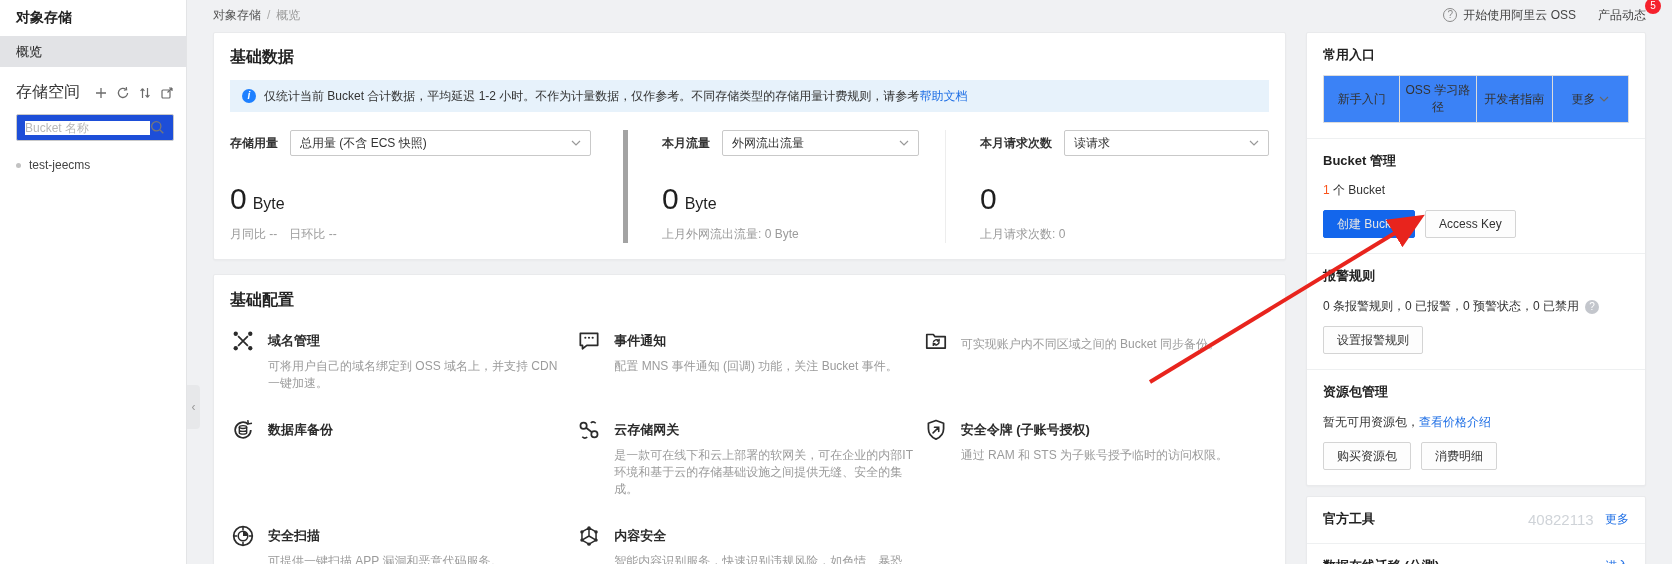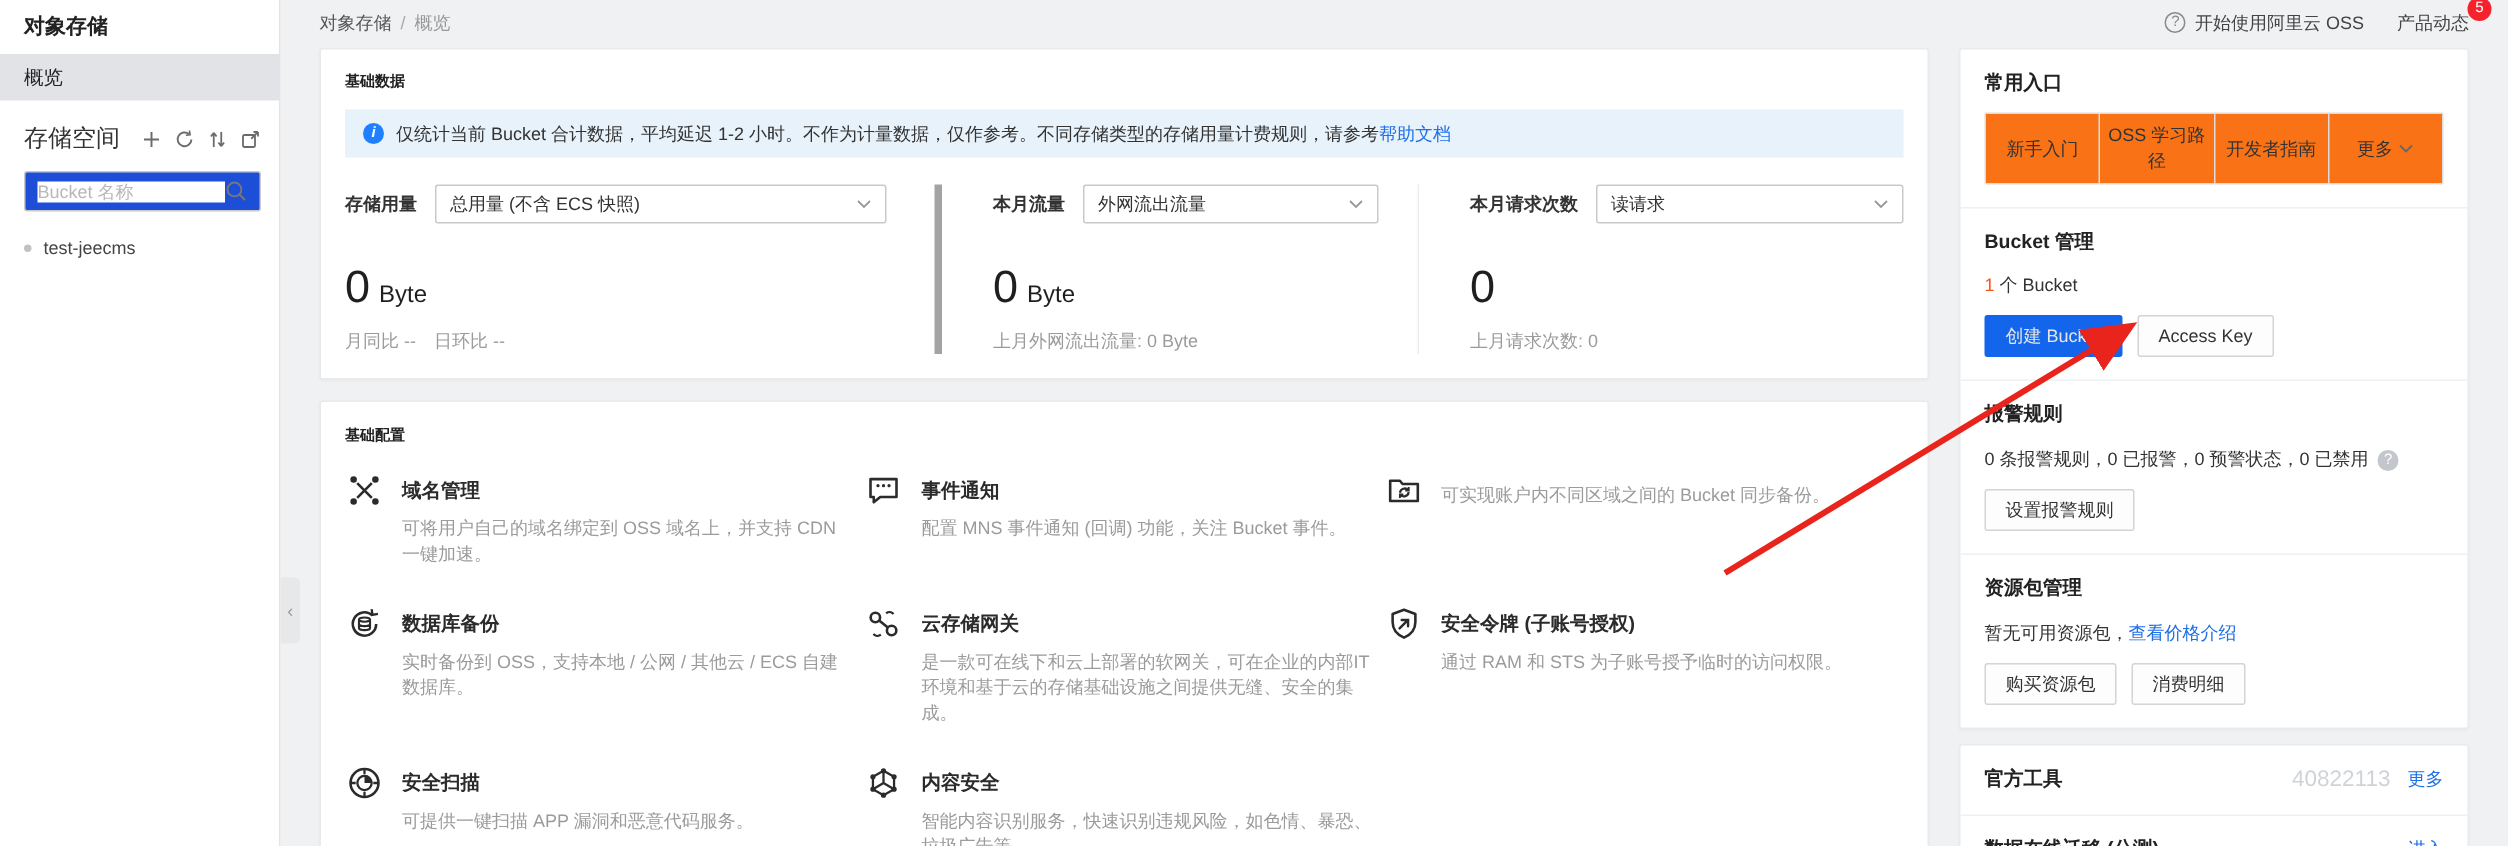--- a/index.html
+++ b/index.html
@@ -35,21 +35,21 @@
   .crumb-current{color:#999;}
   .topbar-right{margin-left:auto;display:flex;align-items:center;gap:22px;}
   .help-entry{display:flex;align-items:center;gap:6px;cursor:pointer;color:#444;}
   .q-outline{width:14px;height:14px;border:1px solid #8a8a8a;border-radius:50%;color:#8a8a8a;font-size:10px;line-height:12px;text-align:center;flex:none;}
   .news{position:relative;cursor:pointer;color:#444;}
   .badge{position:absolute;top:-9px;right:-15px;background:var(--badge);color:#fff;min-width:16px;height:16px;border-radius:8px;font-size:10px;display:flex;align-items:center;justify-content:center;padding:0 4px;}
   .columns{display:flex;gap:20px;}
   .col-left{width:1073px;flex:none;}
   .col-right{flex:1;min-width:0;}
   .card{background:#fff;border:1px solid #e9eaec;border-radius:2px;box-shadow:0 1px 2px rgba(0,0,0,.03);}
-  .card-title{font-size:10px;font-weight:bold;color:#222;}
+  .card-title{font-size:16px;font-weight:bold;color:#222;}
   
   .basic-data{margin-top:2px;padding:14px 16px 16px;}
   .banner{margin-top:12px;background:var(--banner_bg);padding:8px 12px;display:flex;align-items:center;gap:8px;line-height:16px;}
   .info-icon{width:14px;height:14px;border-radius:50%;background:#1e80ff;color:#fff;font-size:10px;font-weight:bold;font-style:italic;display:flex;align-items:center;justify-content:center;flex:none;}
   .link{color:var(--link);cursor:pointer;}
   .stats{display:flex;margin-top:18px;}
   .stat-col.s0{width:398px;padding-right:32px;border-right:5px solid #a3a3a3;}
   .stat-col.s1{width:318px;padding:0 26px 0 34px;border-right:1px solid #ededed;}
   .stat-col.s2{flex:1;padding-left:34px;}
   .stat-head{display:flex;align-items:center;gap:12px;}
@@ -65,21 +65,21 @@
   .cfg-icon{flex:none;width:26px;height:26px;}
   .cfg-title{font-size:13px;font-weight:bold;color:#2b2b2b;padding-top:4px;}
   .cfg-desc{margin-top:8px;color:#9b9b9b;line-height:17px;max-width:302px;}
   
   .rp-card{background:#fff;border:1px solid #e9eaec;border-radius:2px;box-shadow:0 1px 2px rgba(0,0,0,.03);margin-top:2px;}
   .rp-card2{margin-top:10px;}
   .rp-section{padding:13px 16px 15px;border-bottom:1px solid #eef0f1;}
   .rp-section:last-child{border-bottom:none;}
   .rp-title{font-size:13px;font-weight:bold;color:#222;}
   .rp-head-row{display:flex;justify-content:space-between;align-items:center;}
-  .tab-group{display:flex;margin-top:11px;border:1px solid #dcdcdc;background:#f97316;border-radius:1px;}
+  .tab-group{display:flex;margin-top:11px;border:1px solid #dcdcdc;background:#3b82f6;border-radius:1px;}
   .tab{flex:1;text-align:center;padding:6px 0;border-right:1px solid #dcdcdc;color:#333;cursor:pointer;display:flex;align-items:center;justify-content:center;gap:4px;}
   .tab:last-child{border-right:none;}
   .count-line{margin-top:12px;color:#333;}
   .count-num{color:var(--count);}
   .btn-row{margin-top:11px;display:flex;gap:10px;}
   .btn{padding:6px 13px;border-radius:2px;cursor:pointer;font-size:12px;line-height:14px;}
   .btn-primary{background:var(--accent);border:1px solid var(--accent);color:#e5e5e5;}
   .btn-default{background:#fdfdfd;border:1px solid #d4d4d4;color:#333;}
   .status-line{margin-top:13px;display:flex;align-items:center;gap:6px;color:#333;}
   .q-filled{width:14px;height:14px;border-radius:50%;background:#c3c6cc;color:#fff;font-size:10px;display:flex;align-items:center;justify-content:center;flex:none;cursor:pointer;}
@@ -244,21 +244,20 @@
 
             <div class="config-item">
               <svg class="cfg-icon" viewBox="0 0 24 24">
                   <path d="M19.2 12a7.2 7.2 0 1 1-2.3-5.3" stroke="#2b2b2b" stroke-width="1.6" fill="none"></path>
                   <path d="M16.4 2.8l.5 3.6 3.4-.7" stroke="#2b2b2b" stroke-width="1.4" fill="none"></path>
                   <ellipse cx="12" cy="9.3" rx="3.4" ry="1.3" stroke="#2b2b2b" stroke-width="1.3" fill="none"></ellipse>
                   <path d="M8.6 9.3v5.2c0 .7 1.5 1.3 3.4 1.3s3.4-.6 3.4-1.3V9.3M8.6 12c0 .7 1.5 1.3 3.4 1.3s3.4-.6 3.4-1.3" stroke="#2b2b2b" stroke-width="1.3" fill="none"></path>
                 </svg>
               <div>
                 <div class="cfg-title">数据库备份</div>
-                <div class="cfg-desc">实时备份到 OSS，支持本地 / 公网 / 其他云 / ECS 自建数据库。</div>
               </div>
             </div>
 
             <div class="config-item">
               <svg class="cfg-icon" viewBox="0 0 24 24">
                   <circle cx="7" cy="8" r="2.9" stroke="#2b2b2b" stroke-width="1.6" fill="none"></circle>
                   <circle cx="17" cy="16" r="2.9" stroke="#2b2b2b" stroke-width="1.6" fill="none"></circle>
                   <path d="M9.3 9.9l5.4 4.2" stroke="#2b2b2b" stroke-width="1.6" fill="none"></path>
                   <path d="M13.6 5.4a3.4 3.4 0 0 1 4.6.4M10.4 18.6a3.4 3.4 0 0 1-4.6-.4" stroke="#2b2b2b" stroke-width="1.4" fill="none"></path>
                 </svg>

